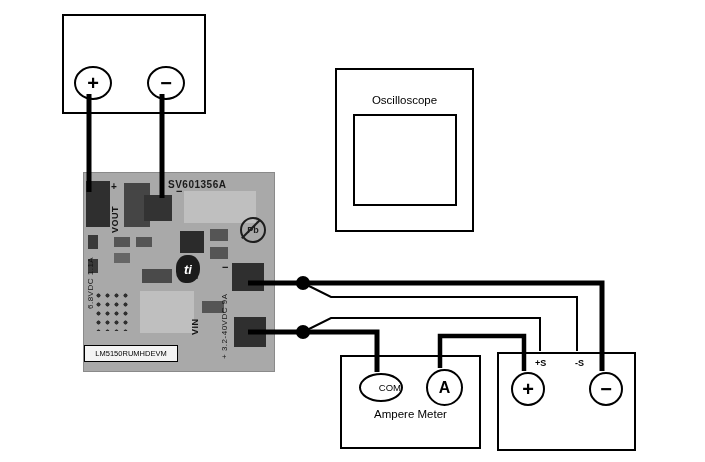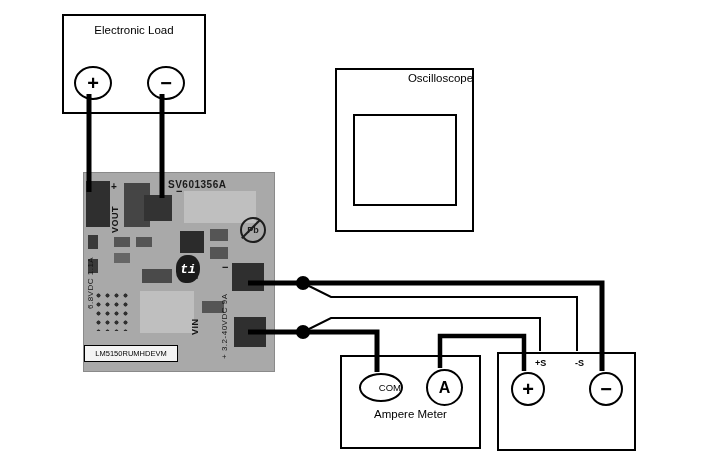--- a/index.html
+++ b/index.html
@@ -43,31 +43,30 @@
             border-radius:45% 45% 50% 40%; color:#fff; display:flex; align-items:center;
             justify-content:center; font-size:13px; font-weight:bold; font-style:italic; }
   .wires { position:absolute; left:0; top:0; z-index:3; pointer-events:none; }
 </style>
 </head>
 <body>
 
 <div class="diagram">
 
   <div class="box" style="left:62px; top:14px; width:140px; height:96px;">
-    <div class="box-title" style="top:8px;">Electronic Load</div>
     <div class="term big" style="left:10px; top:50px;">
       <span>+</span>
     </div>
     <div class="term big" style="left:83px; top:50px;">
       <span>−</span>
     </div>
   </div>
 
   <div class="box" style="left:335px; top:68px; width:135px; height:160px;">
-    <div class="box-title" style="top:2px;margin-left:36px;">Oscilloscope</div>
+    <div class="box-title" style="top:24px;">Oscilloscope</div>
     <div class="screen" style="left:16px; top:44px; width:100px; height:88px;"></div>
   </div>
 
   <div class="board">
     <div class="copper" style="left:100px; top:18px; width:72px; height:32px;"></div>
     <div class="copper" style="left:56px; top:118px; width:54px; height:42px;"></div>
 
     <div class="comp" style="left:2px; top:8px; width:24px; height:46px; background:#2f2f2f;"></div>
     <div class="comp" style="left:40px; top:10px; width:26px; height:44px; background:#454545;"></div>
     <div class="comp" style="left:60px; top:22px; width:28px; height:26px; background:#333333;"></div>
@@ -88,21 +87,21 @@
 
     <div class="btext serial" style="left:84px; top:6px;">SV601356A</div>
     <div class="btext" style="left:27px; top:8px; font-size:10px; font-weight:bold;">+</div>
     <div class="vtext" style="left:26px; top:22px; height:38px; font-size:9px; font-weight:bold;">VOUT</div>
     <div class="btext" style="left:92px; top:12px; font-size:11px; font-weight:bold;">−</div>
     <div class="vtext" style="left:2px; top:56px; height:80px;">6.8VDC 1.1A</div>
     <div class="btext" style="left:138px; top:88px; font-size:11px; font-weight:bold;">−</div>
     <div class="vtext" style="left:106px; top:134px; height:28px; font-size:9px; font-weight:bold;">VIN</div>
     <div class="vtext" style="left:136px; top:100px; height:86px;">+ 3.2-40VDC 9A</div>
 
-    <div class="tilogo" style="left:92px; top:82px;font-family:Liberation Mono, monospace;">
+    <div class="tilogo" style="left:92px; top:82px;">
       <span>ti</span>
     </div>
 
     <div class="pb" style="left:156px; top:44px;">
       <span>Pb</span>
       <div class="pb-slash"></div>
     </div>
 
     <div class="sticker" style="left:0; top:172px; width:92px; height:15px;">LM5150RUMHDEVM</div>
   </div>

